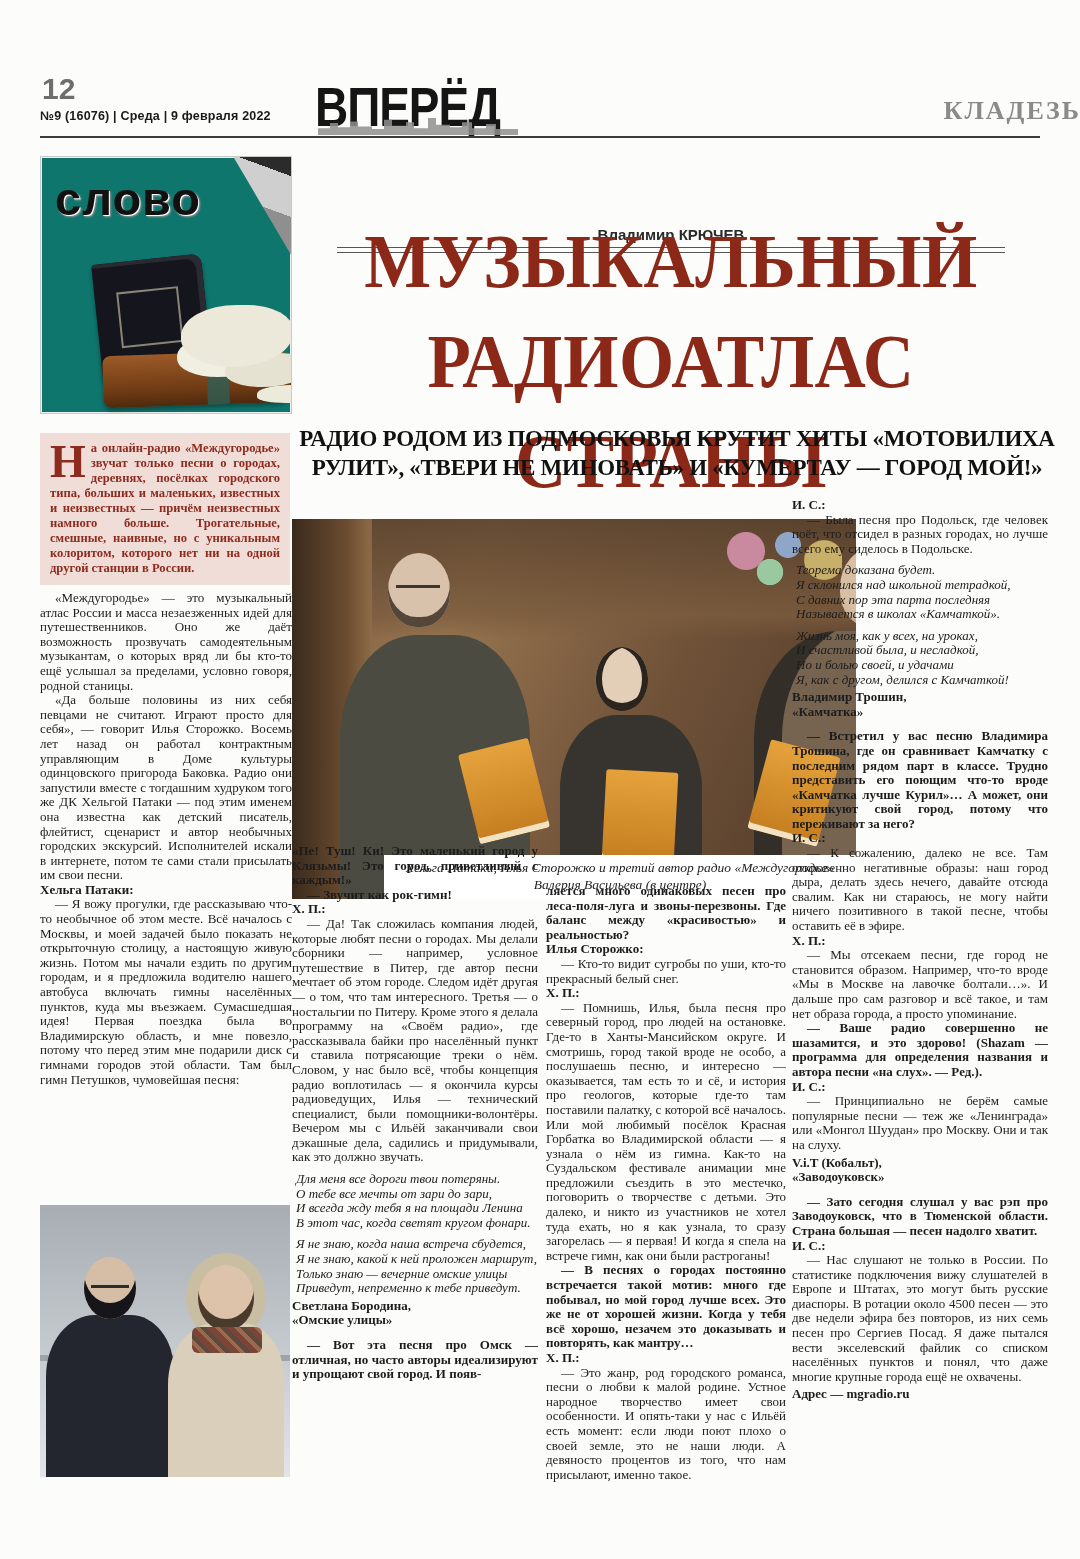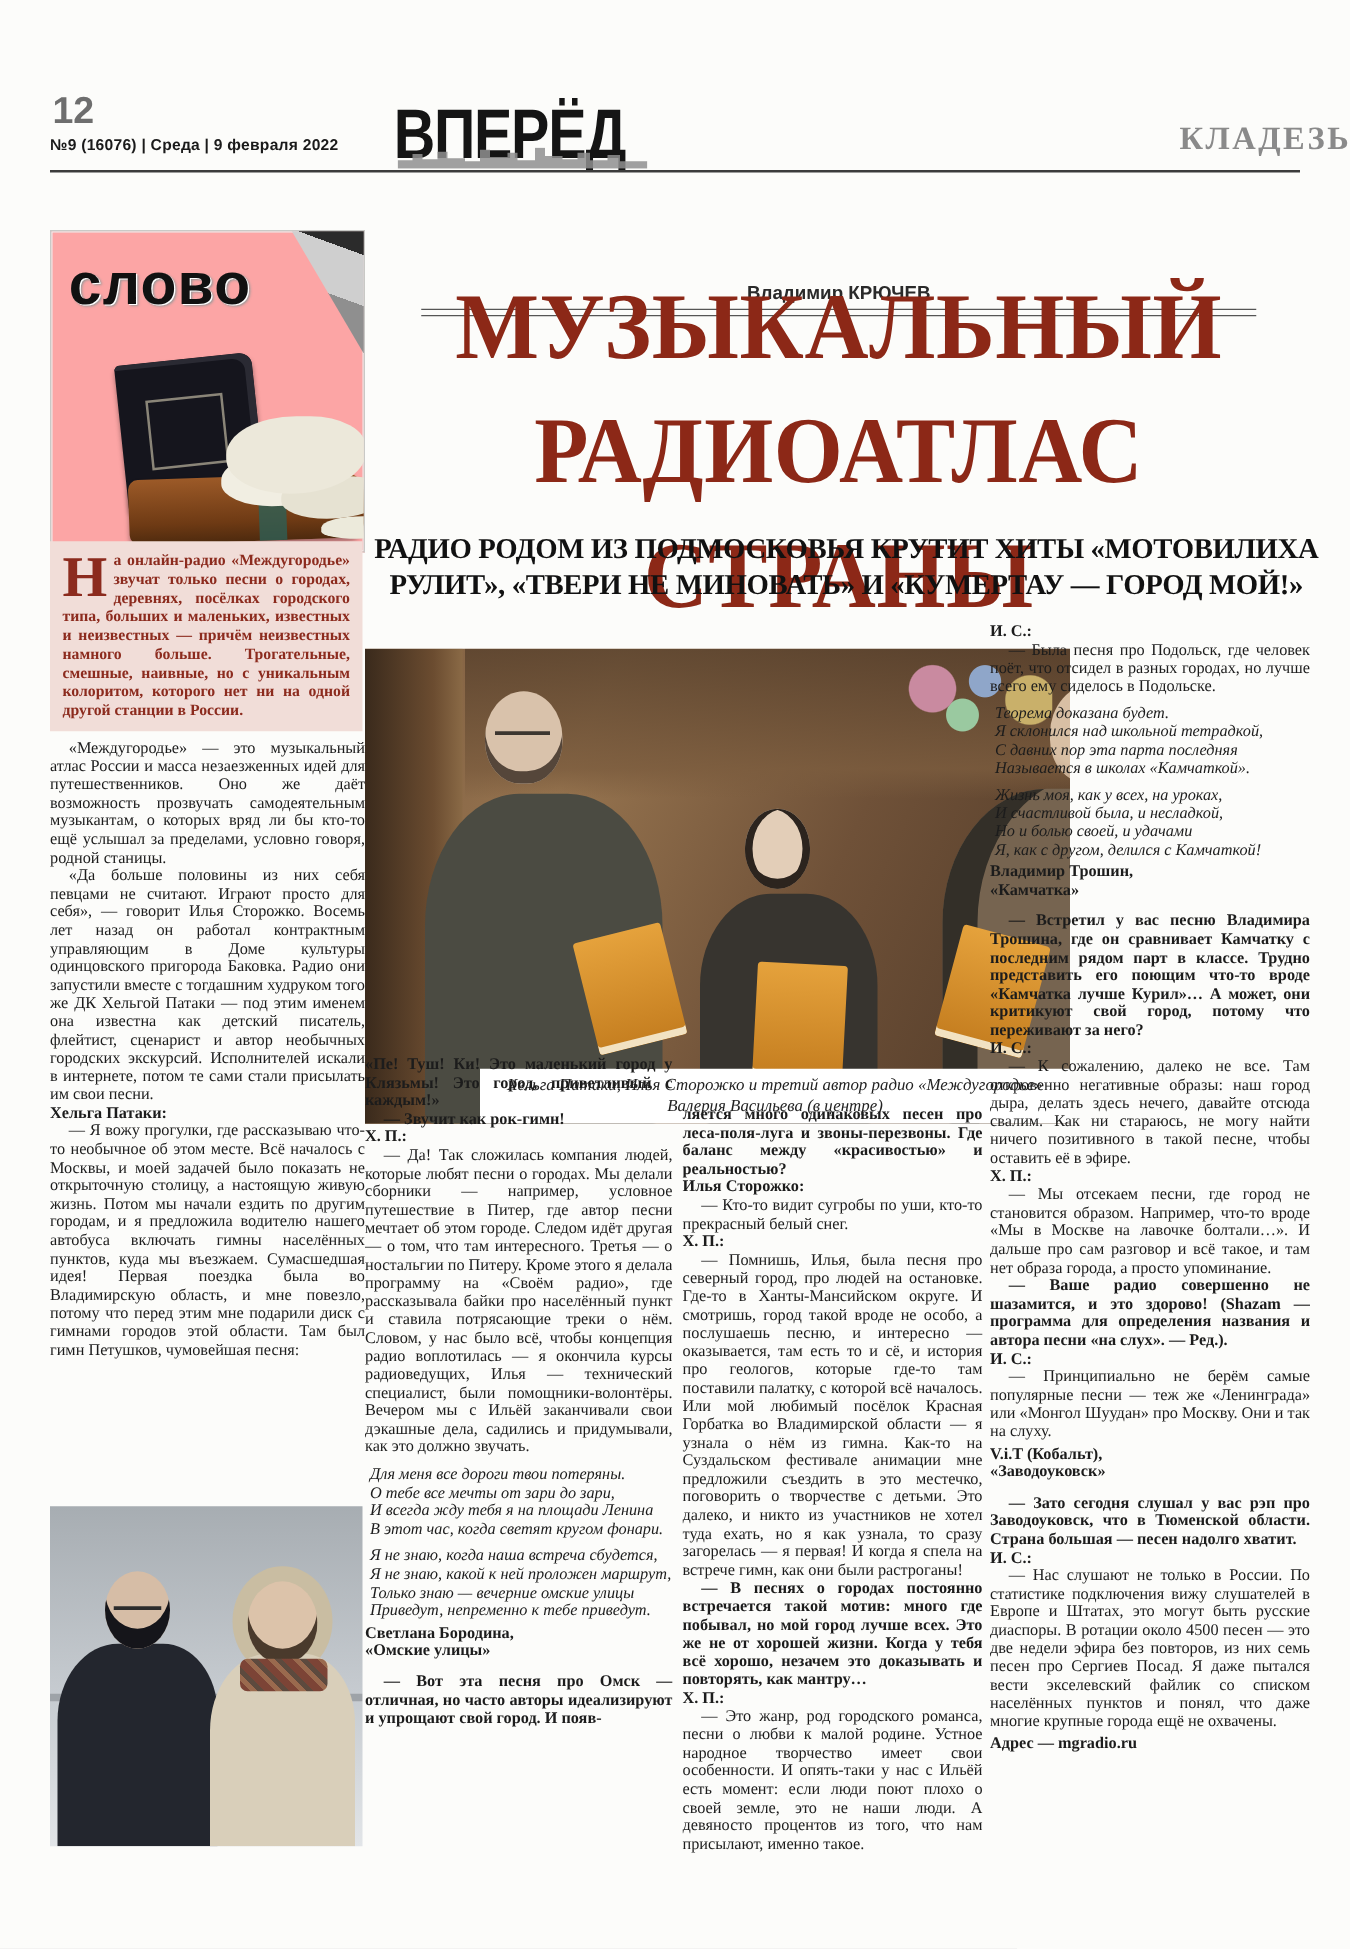--- a/index.html
+++ b/index.html
@@ -14,21 +14,21 @@
   .masthead{position:absolute;left:300px;top:74px;width:215px;text-align:center;
             font-family:"Liberation Sans",sans-serif;font-weight:bold;font-size:46px;
             color:#151515;transform:scaleY(1.22);transform-origin:top;letter-spacing:-1px;}
   .skyline{position:absolute;left:318px;top:118px;width:200px;height:17px;background:#8f8f8f;opacity:.85;
            clip-path:polygon(0 100%,0 60%,6% 60%,6% 30%,10% 30%,10% 55%,16% 55%,16% 20%,20% 20%,20% 50%,27% 50%,27% 65%,33% 65%,33% 10%,37% 10%,37% 45%,44% 45%,44% 25%,48% 25%,48% 60%,55% 60%,55% 0,59% 0,59% 40%,66% 40%,66% 55%,72% 55%,72% 25%,77% 25%,77% 60%,84% 60%,84% 35%,89% 35%,89% 65%,100% 65%,100% 100%);}
   .section{position:absolute;right:40px;top:96px;font-family:"Liberation Serif",serif;
            font-size:26px;font-weight:bold;color:#8a8a8a;letter-spacing:2px;}
   .header-rule{position:absolute;left:40px;top:136px;width:1000px;height:0;border-top:2.5px solid #3c3c3c;}
 
   
-  .slovo{position:absolute;left:40px;top:184px;width:250px;height:256px;background:#fca5a5;
+  .slovo{position:absolute;left:40px;top:156px;width:250px;height:256px;background:#0f766e;
          border:1px solid #c9c9c6;box-shadow:0 0 0 1px #eee inset;overflow:hidden;}
   .slovo-word{position:absolute;left:14px;top:14px;font-family:"Liberation Sans",sans-serif;
               font-weight:bold;font-size:47px;color:#111;letter-spacing:1px;
               text-shadow:1px 1px 0 #fff,2px 2px 2px #999;}
   .pen-nib{position:absolute;right:-6px;top:-6px;width:86px;height:120px;
            background:linear-gradient(200deg,#2b2b2b 0 18%,#cfcfcf 18% 45%,#8f8f8f 45% 70%,#e6e6e6 70%);
            clip-path:polygon(100% 0,22% 0,100% 95%);}
   .book-dark{position:absolute;left:56px;top:102px;width:110px;height:118px;background:#15151d;
              border-radius:4px 10px 6px 4px;transform:rotate(-6deg);
              box-shadow:-6px 4px 0 #2a2a33 inset,0 3px 4px rgba(0,0,0,.4);}

